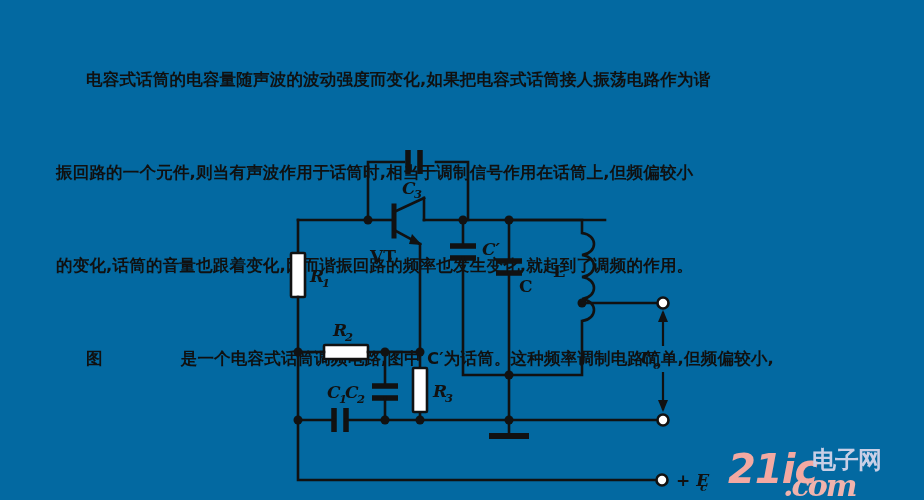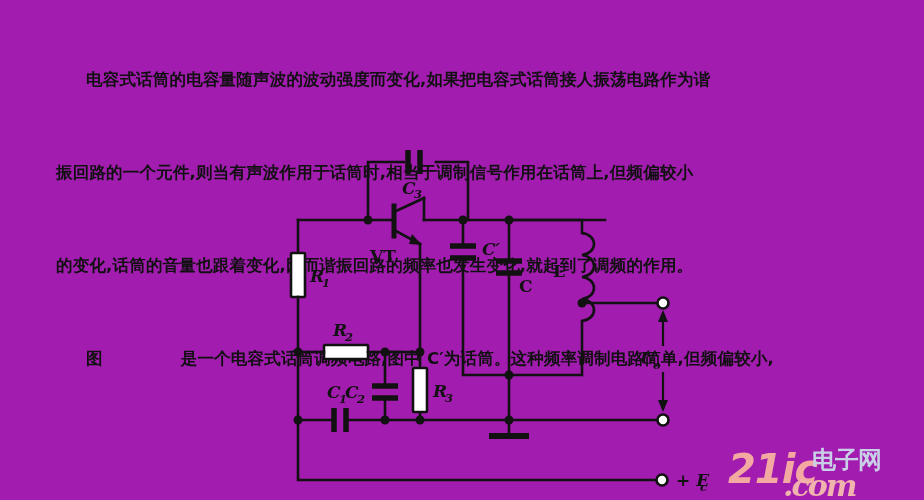--- a/index.html
+++ b/index.html
@@ -12,21 +12,21 @@
     height: 500px;
     position: relative;
     overflow: hidden;
     font-family: "DejaVu Sans", "Liberation Sans", sans-serif;
   }
   #page {
     position: absolute;
     left: 0; top: 0;
     width: 924px;
     height: 500px;
-    background: #a21caf;
+    background: #0369a1;
   }
   .para {
     position: absolute;
     left: 56px;
     top: 2px;
     width: 862px;
     font-family: "DejaVu Sans", "Liberation Sans", sans-serif;
     font-size: 16.5px;
     font-weight: 700;
     line-height: 31px;

